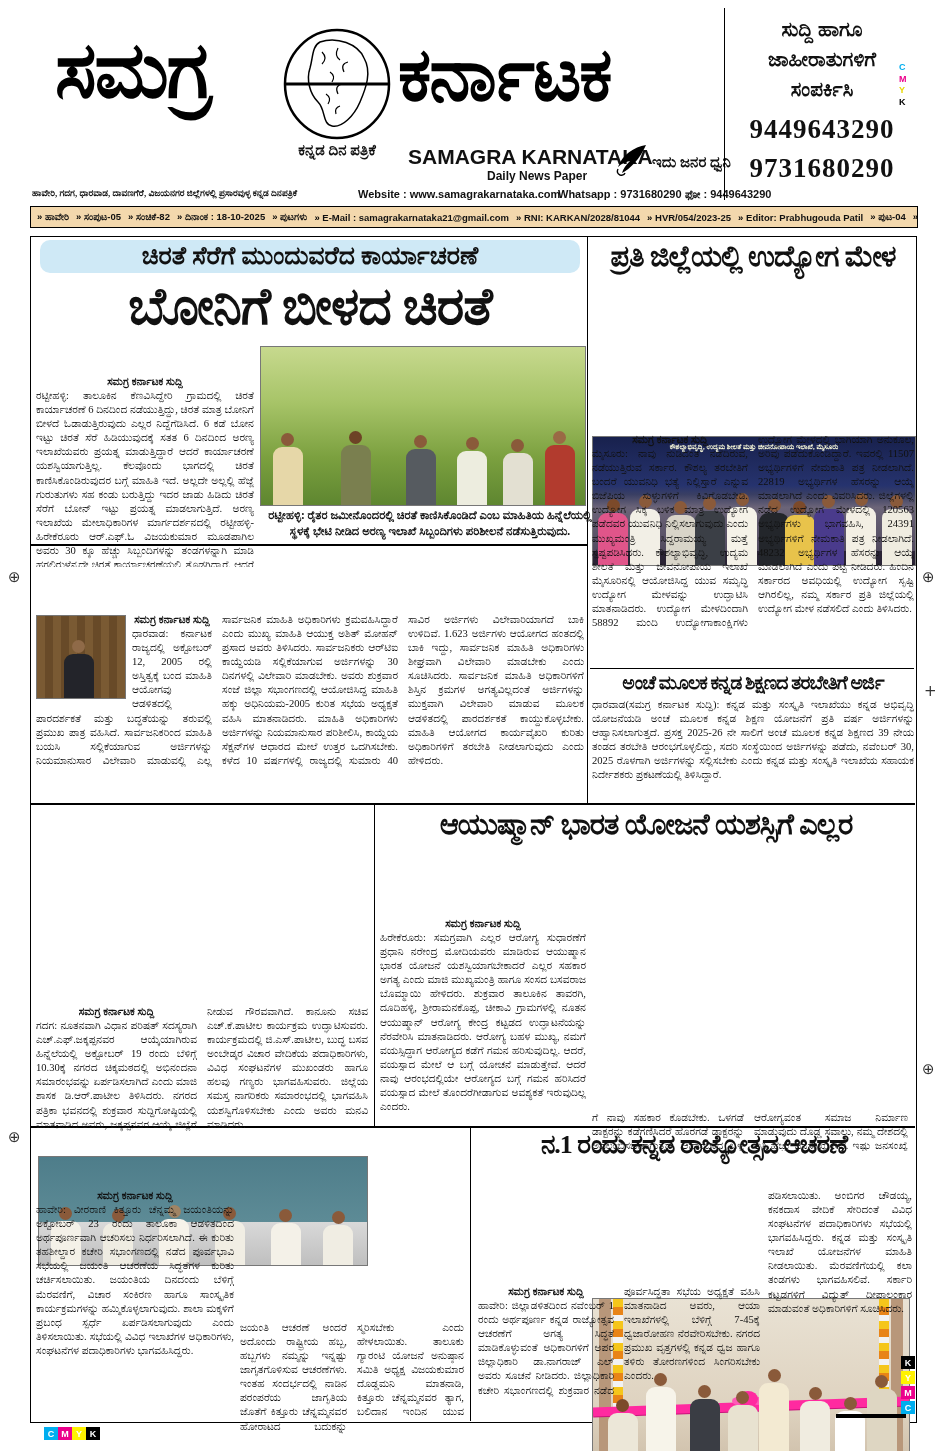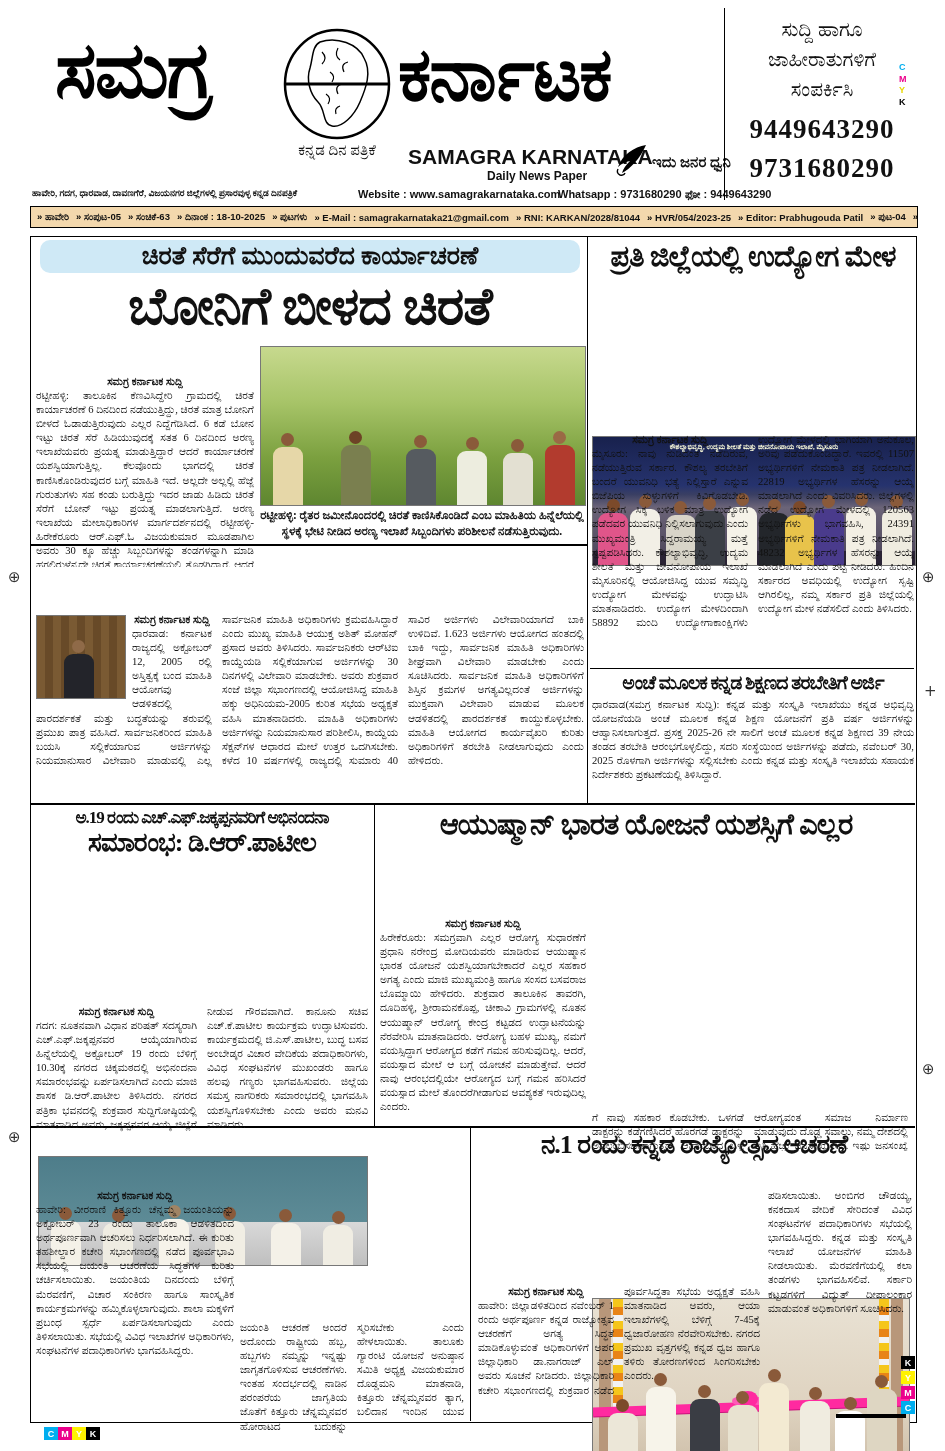--- a/index.html
+++ b/index.html
@@ -2,46 +2,46 @@
 <html><head>
 <meta charset="utf-8">
 <style>
   html,body{margin:0;padding:0;background:#888;}
   .page{position:relative;width:945px;height:1451px;background:#fff;margin:0 auto;
         font-family:"Liberation Serif","DejaVu Serif",serif;color:#111;overflow:hidden;}
   .abs{position:absolute;}
   
   .mast-title{font-weight:bold;color:#000;line-height:1;letter-spacing:-2px;}
   .t-left{font-size:78px;} .t-right{font-size:74px;}
-  .mast-sub-k{font-size:15px;font-weight:normal;text-align:center;}
+  .mast-sub-k{font-size:15px;font-weight:bold;text-align:center;}
   .mast-eng{font-family:"Liberation Sans","DejaVu Sans",sans-serif;font-weight:bold;font-size:21px;letter-spacing:0px;line-height:1;}
   .mast-eng-sub{font-family:"Liberation Sans","DejaVu Sans",sans-serif;font-weight:bold;font-size:12px;}
   .slogan{font-size:15px;font-weight:bold;}
   .circ{font-size:9px;font-weight:bold;}
   .webrow{font-size:11px;font-weight:bold;font-family:"Liberation Sans",sans-serif;}
-  .contact-line{font-size:20px;font-weight:normal;text-align:center;line-height:1.5;}
+  .contact-line{font-size:20px;font-weight:bold;text-align:center;line-height:1.5;}
   .contact-phone{font-size:27px;font-weight:bold;text-align:center;line-height:1.3;letter-spacing:1px;}
   .cmyk-top span{display:block;font-size:9px;font-weight:bold;line-height:1.3;font-family:"Liberation Sans",sans-serif;}
   .col-c{color:#00aeef}.col-m{color:#ec008c}.col-y{color:#e8d800}.col-k{color:#000}
   .vline{background:#000;width:1px;}
   .hline{background:#000;height:1px;}
   
   .infobar{background:#f3d8ad;border:1px solid #000;display:flex;align-items:center;
            font-family:"Liberation Sans","DejaVu Sans",sans-serif;font-size:9.5px;font-weight:bold;
            padding:0 6px;gap:7px;white-space:nowrap;overflow:hidden;}
   .ib-item::before{content:"» ";color:#000;}
   
   .kicker{background:#cfe9f6;border-radius:10px;text-align:center;font-weight:bold;font-size:25px;line-height:1.3;}
   .headline{font-weight:bold;text-align:center;line-height:1.15;letter-spacing:-1px;}
   .h-huge{font-size:52px;} .h-big{font-size:29px;} .h-med{font-size:26px;} .h-small{font-size:19px;} .h-tiny{font-size:17px;}
   .body-txt{font-size:10.6px;line-height:1.33;text-align:justify;margin-top:25px;}
   .cols2{column-count:2;column-gap:10px;}
   .cols3{column-count:3;column-gap:10px;}
   .byline{font-weight:bold;text-align:center;font-size:10.6px;}
-  .caption{font-weight:bold;font-size:11.5px;text-align:center;line-height:1.35;}
+  .caption{font-weight:bold;font-size:11.5px;text-align:center;line-height:1.35;margin-left:8px;}
   
   .photo{position:relative;overflow:hidden;border:1px solid #777;background:#cbb;}
   .person{position:absolute;bottom:0;width:34px;display:flex;flex-direction:column;align-items:center;}
   .p-head{width:13px;height:13px;border-radius:50%;background:#8a5a3a;}
   .p-body{width:30px;height:46px;border-radius:9px 9px 0 0;margin-top:1px;}
   .ph-leopard{background:linear-gradient(#c7d98e 0%,#a7c468 35%,#7ba03f 70%,#5e8630 100%);}
   .ph-jobfair{background:linear-gradient(#18214d 0%,#26336e 38%,#3a3f63 45%,#6b6478 55%,#4a4257 100%);}
   .ph-jobfair .stagefloor{position:absolute;bottom:0;left:0;right:0;height:14px;background:#2a2335;}
   .ph-banner{position:absolute;top:6px;left:0;right:0;text-align:center;color:#ffd;font-size:7px;font-weight:bold;}
   .ph-rti{background:repeating-linear-gradient(90deg,#7a5a33 0 8px,#684a28 8px 16px);}
@@ -108,21 +108,21 @@
       <span class="col-c">C</span>
       <span class="col-m">M</span>
       <span class="col-y">Y</span>
       <span class="col-k">K</span>
     </div>
   </div>
 
   <div class="abs infobar" style="left:30px;top:206px;width:874px;height:20px;">
     <span class="ib-item">ಹಾವೇರಿ</span>
     <span class="ib-item">ಸಂಪುಟ-05</span>
-    <span class="ib-item">ಸಂಚಿಕೆ-63</span>
+    <span class="ib-item">ಸಂಚಿಕೆ-82</span>
     <span class="ib-item">ದಿನಾಂಕ : 18-10-2025</span>
     <span class="ib-item">ಪುಟಗಳು</span>
     <span class="ib-item">E-Mail : samagrakarnataka21@gmail.com</span>
     <span class="ib-item">RNI: KARKAN/2028/81044</span>
     <span class="ib-item">HVR/054/2023-25</span>
     <span class="ib-item">Editor: Prabhugouda Patil</span>
     <span class="ib-item">ಪುಟ-04</span>
     <span class="ib-item">ಬೆಲೆ: 2 ರೂ.</span>
   </div>
 
@@ -233,24 +233,20 @@
     <div class="photo ph-rti" style="float:left;width:88px;height:82px;margin:2px 6px 4px 0;">
         <div class="person" style="left: 28%;">
           <div class="p-head" style="background: rgb(143, 106, 72);"></div>
           <div class="p-body" style="background: rgb(35, 36, 42); height: 44px;"></div>
         </div>
       </div>
     <div class="byline">ಸಮಗ್ರ ಕರ್ನಾಟಕ ಸುದ್ದಿ</div>
     <span>ಧಾರವಾಡ: ಕರ್ನಾಟಕ ರಾಜ್ಯದಲ್ಲಿ ಅಕ್ಟೋಬರ್ 12, 2005 ರಲ್ಲಿ ಅಸ್ತಿತ್ವಕ್ಕೆ ಬಂದ ಮಾಹಿತಿ ಆಯೋಗವು ಆಡಳಿತದಲ್ಲಿ ಪಾರದರ್ಶಕತೆ ಮತ್ತು ಬದ್ಧತೆಯನ್ನು ತರುವಲ್ಲಿ ಪ್ರಮುಖ ಪಾತ್ರ ವಹಿಸಿದೆ. ಸಾರ್ವಜನಿಕರಿಂದ ಮಾಹಿತಿ ಬಯಸಿ ಸಲ್ಲಿಕೆಯಾಗುವ ಅರ್ಜಿಗಳನ್ನು ನಿಯಮಾನುಸಾರ ವಿಲೇವಾರಿ ಮಾಡುವಲ್ಲಿ ಎಲ್ಲ ಸಾರ್ವಜನಿಕ ಮಾಹಿತಿ ಅಧಿಕಾರಿಗಳು ಕ್ರಮವಹಿಸಿದ್ದಾರೆ ಎಂದು ಮುಖ್ಯ ಮಾಹಿತಿ ಆಯುಕ್ತ ಅಶಿತ್ ಮೋಹನ್ ಪ್ರಸಾದ ಅವರು ತಿಳಿಸಿದರು. ಸಾರ್ವಜನಿಕರು ಆರ್‌ಟಿಐ ಕಾಯ್ದೆಯಡಿ ಸಲ್ಲಿಕೆಯಾಗುವ ಅರ್ಜಿಗಳನ್ನು 30 ದಿನಗಳಲ್ಲಿ ವಿಲೇವಾರಿ ಮಾಡಬೇಕು. ಅವರು ಶುಕ್ರವಾರ ಸಂಜೆ ಜಿಲ್ಲಾ ಸಭಾಂಗಣದಲ್ಲಿ ಆಯೋಜಿಸಿದ್ದ ಮಾಹಿತಿ ಹಕ್ಕು ಅಧಿನಿಯಮ-2005 ಕುರಿತ ಸಭೆಯ ಅಧ್ಯಕ್ಷತೆ ವಹಿಸಿ ಮಾತನಾಡಿದರು. ಮಾಹಿತಿ ಅಧಿಕಾರಿಗಳು ಅರ್ಜಿಗಳನ್ನು ನಿಯಮಾನುಸಾರ ಪರಿಶೀಲಿಸಿ, ಕಾಯ್ದೆಯ ಸೆಕ್ಷನ್‌ಗಳ ಆಧಾರದ ಮೇಲೆ ಉತ್ತರ ಒದಗಿಸಬೇಕು. ಕಳೆದ 10 ವರ್ಷಗಳಲ್ಲಿ ರಾಜ್ಯದಲ್ಲಿ ಸುಮಾರು 40 ಸಾವಿರ ಅರ್ಜಿಗಳು ವಿಲೇವಾರಿಯಾಗದೆ ಬಾಕಿ ಉಳಿದಿವೆ. 1.623 ಅರ್ಜಿಗಳು ಆಯೋಗದ ಹಂತದಲ್ಲಿ ಬಾಕಿ ಇದ್ದು, ಸಾರ್ವಜನಿಕ ಮಾಹಿತಿ ಅಧಿಕಾರಿಗಳು ಶೀಘ್ರವಾಗಿ ವಿಲೇವಾರಿ ಮಾಡಬೇಕು ಎಂದು ಸೂಚಿಸಿದರು. ಸಾರ್ವಜನಿಕ ಮಾಹಿತಿ ಅಧಿಕಾರಿಗಳಿಗೆ ಶಿಸ್ತಿನ ಕ್ರಮಗಳ ಅಗತ್ಯವಿಲ್ಲದಂತೆ ಅರ್ಜಿಗಳನ್ನು ಮುಕ್ತವಾಗಿ ವಿಲೇವಾರಿ ಮಾಡುವ ಮೂಲಕ ಆಡಳಿತದಲ್ಲಿ ಪಾರದರ್ಶಕತೆ ಕಾಯ್ದುಕೊಳ್ಳಬೇಕು. ಮಾಹಿತಿ ಆಯೋಗದ ಕಾರ್ಯವೈಖರಿ ಕುರಿತು ಅಧಿಕಾರಿಗಳಿಗೆ ತರಬೇತಿ ನೀಡಲಾಗುವುದು ಎಂದು ಹೇಳಿದರು.</span>
   </div>
 
-  <div class="abs" style="left:36px;top:808px;width:332px;">
-    <div class="headline h-tiny">ಅ.19 ರಂದು ಎಚ್.ಎಫ್.ಜಕ್ಕಪ್ಪನವರಿಗೆ ಅಭಿನಂದನಾ</div>
-    <div class="headline h-med">ಸಮಾರಂಭ: ಡಿ.ಆರ್.ಪಾಟೀಲ</div>
-  </div>
   <div class="abs photo ph-felic" style="left:38px;top:866px;width:328px;height:108px;">
       <div class="person" style="left: 3%;">
         <div class="p-head"></div>
         <div class="p-body" style="background: rgb(244, 241, 232); height: 44px;"></div>
       </div>
       <div class="person" style="left: 19%;">
         <div class="p-head"></div>
         <div class="p-body" style="background: rgb(239, 236, 226); height: 42px;"></div>
       </div>
       <div class="person" style="left: 36%;">

